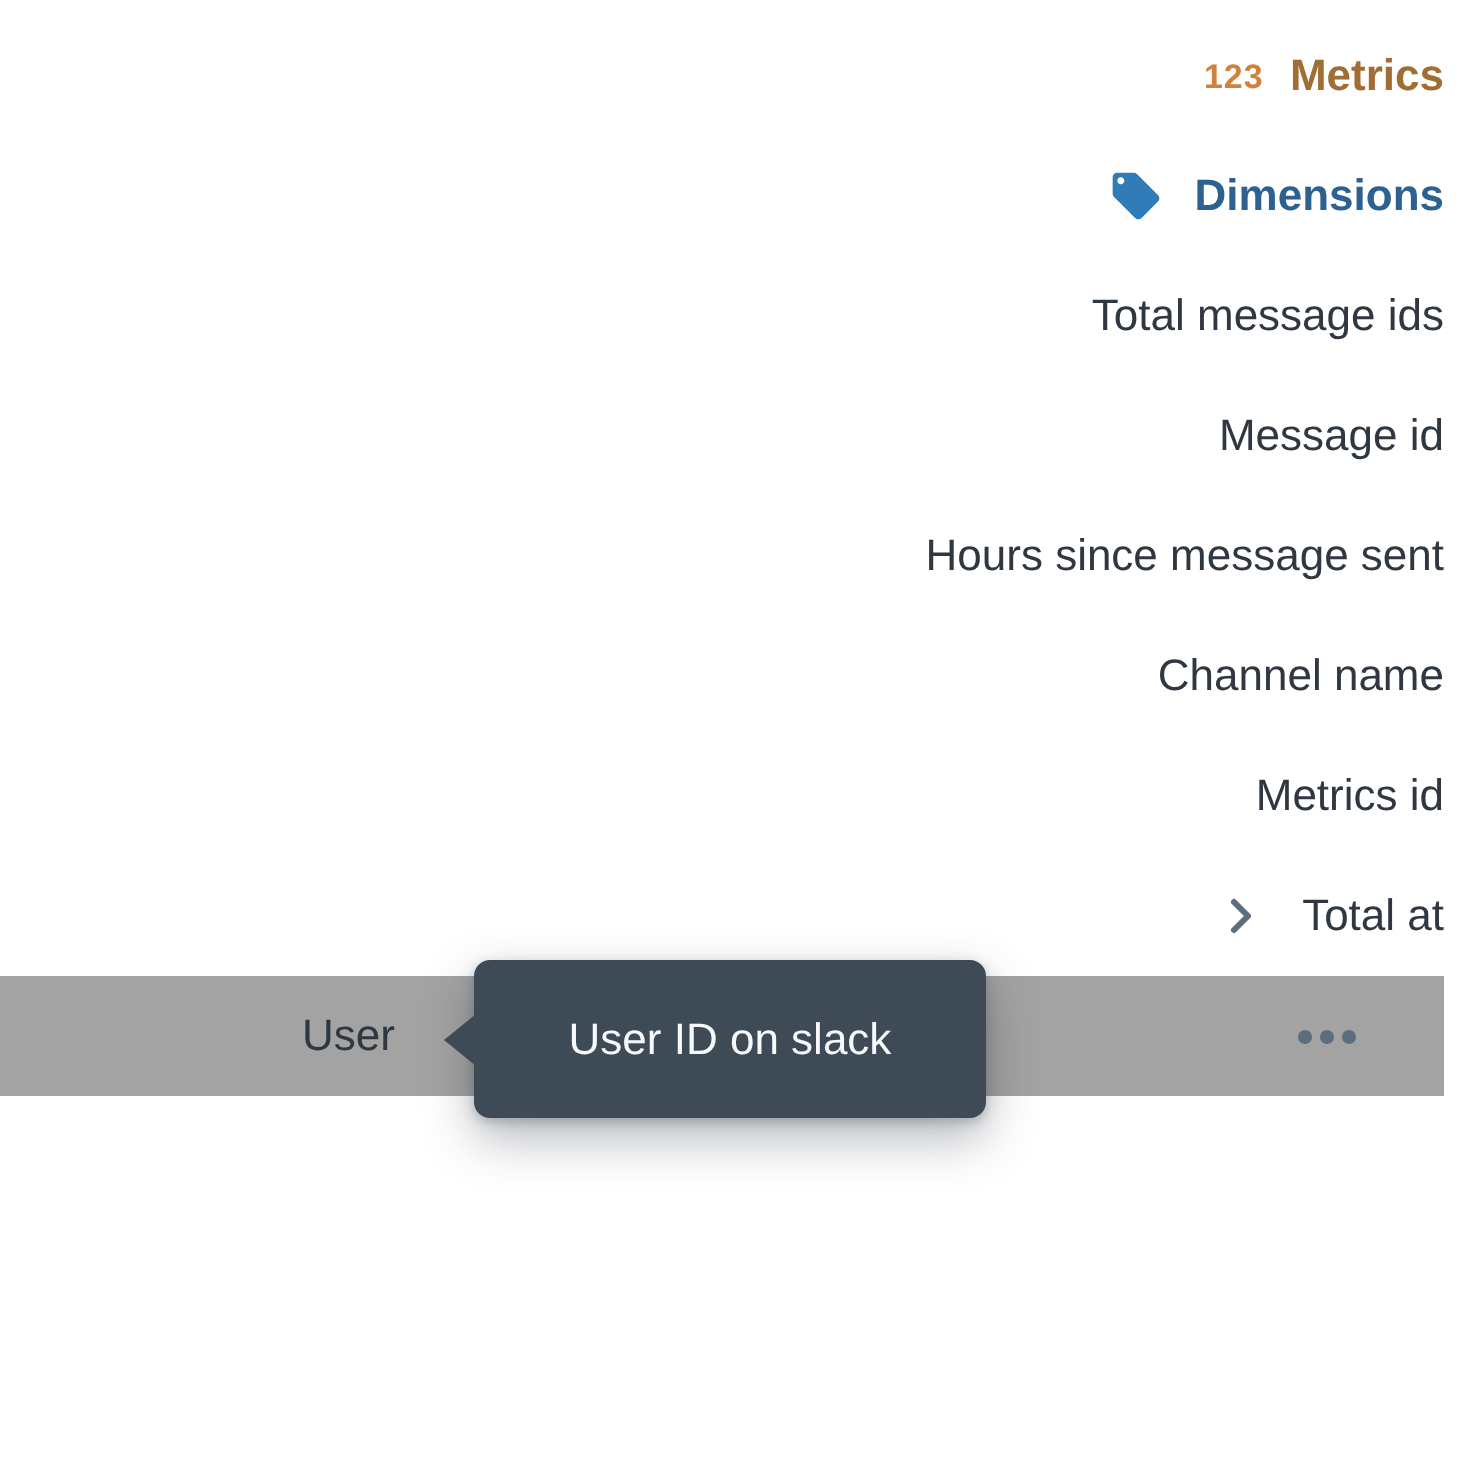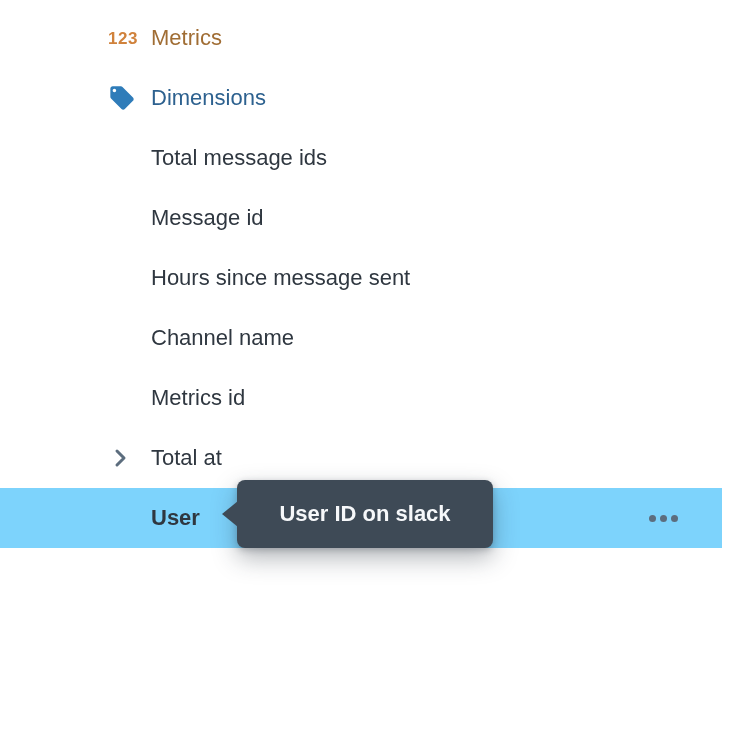--- a/index.html
+++ b/index.html
@@ -2,42 +2,42 @@
 <html><head>
 <meta charset="utf-8">
 <style>
   html, body { margin:0; padding:0; }
   body {
     width:736px; height:732px; background:#ffffff; overflow:hidden;
     font-family:"Liberation Sans", sans-serif;
     -webkit-font-smoothing:antialiased;
   }
   .tree { padding-top:8px; width:722px; }
-  .row { position:relative; display:flex; align-items:center; height:60px; }
-  .row.hovered { background:#7dd3fc;font-weight:bold; }
+  .row { position:relative; display:flex; align-items:center; height:60px;justify-content:flex-end; }
+  .row.hovered { background:#a3a3a3; }
   .icon-cell {
     width:43px; margin-left:108px; flex:0 0 auto;
     display:flex; align-items:center;
   }
   .label { font-size:22px; color:#2f3740; white-space:nowrap; }
-  .label.header { font-weight:400; }
+  .label.header { font-weight:700; }
   .label.metrics { color:#a06d34; }
   .label.dimensions { color:#2d618f; }
   .num-icon {
     font-weight:700; font-size:17px; color:#d0823c; line-height:1;
     letter-spacing:0.5px;
   }
   .svg-icon { display:flex; align-items:center; }
   .menu-dots {
     margin-left:auto; margin-right:44px; display:flex; gap:4px;
     cursor:pointer; align-items:center;
   }
   .menu-dots .dot { width:7px; height:7px; border-radius:50%; background:#5c6d7e; }
   .tooltip {
-    position:absolute; left:237px; top:-8px; width:256px; height:68px;
+    position:absolute; left:237px; top:-8px; width:256px; height:79px;
     background:#3e4a56; border-radius:8px; z-index:5;
     display:flex; align-items:center; justify-content:center;
     color:#f6f8fa; font-size:22px;
     box-shadow:0 10px 25px rgba(40,50,60,0.35), 0 2px 6px rgba(40,50,60,0.25);
   }
   .tooltip-arrow {
     position:absolute; left:-15px; top:50%; transform:translateY(-50%);
     width:0; height:0;
     border-top:13px solid transparent; border-bottom:13px solid transparent;
     border-right:16px solid #3e4a56;

